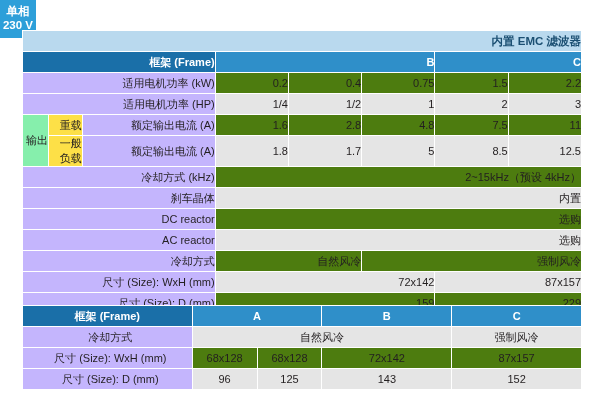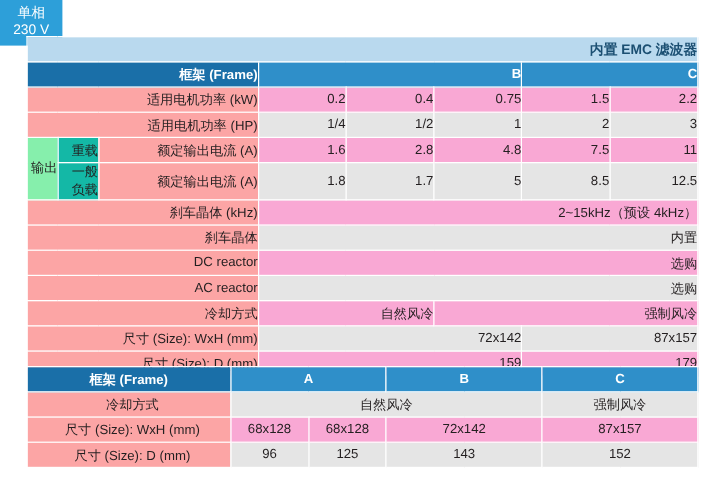--- a/index.html
+++ b/index.html
@@ -8,41 +8,41 @@
     background:#ffffff;
     font-family:"Liberation Sans","DejaVu Sans",sans-serif;
     font-size:11px;
     color:#231f20;
     overflow:hidden;
   }
   .page{position:relative;width:600px;height:406px;}
 
   
   .badge{
-    position:absolute;left:0;top:0;width:52px;height:38px;
+    position:absolute;left:0;top:0;width:36px;height:38px;
     background:#2d9fd9;color:#ffffff;
     display:flex;flex-direction:column;align-items:center;justify-content:center;
-    line-height:1.2;font-size:11.5px;font-weight:normal;
+    line-height:1.2;font-size:11.5px;font-weight:bold;
   }
 
   table{border-collapse:collapse;}
   td,th{border:1px solid #ffffff;padding:0;}
 
   
   .tbl{position:absolute;left:22px;top:30px;width:560px;}
   .tbl td{height:20px;font-size:11px;text-align:right;vertical-align:middle;}
 
   .title-row td{
     background:#b9d9ee;color:#1b4f72;font-weight:bold;height:20px;font-size:11.5px;
   }
   .hdr{background:#1a6fa8;color:#ffffff;font-weight:bold;}
   .hdr-dark{background:#2f8fc9;color:#ffffff;font-weight:bold;}
-  .lbl{background:#fca5a5;text-align:left;padding-left:6px;color:#231f20;margin-top:32px;}
-  .lbl-c{background:#14b8a6;text-align:center;color:#231f20;margin-left:24px;}
-  .val-a{background:#f9a8d4;}
+  .lbl{background:#c4b5fd;text-align:left;padding-left:6px;color:#231f20;margin-top:32px;}
+  .lbl-c{background:#fde047;text-align:center;color:#231f20;margin-left:24px;}
+  .val-a{background:#4d7c0f;}
   .val-w{background:#e5e5e5;}
   .vert{background:#86efac;width:22px;text-align:center;line-height:1.05;font-size:10.5px;}
   .vert span{display:inline-block;}
 
   
   .tbl2{position:absolute;left:22px;top:305px;width:560px;}
   .tbl2 td{height:20px;font-size:11px;text-align:center;vertical-align:middle;}
 
   .t2-title td{background:#9aa0a6;color:#ffffff;font-weight:bold;font-size:11.5px;}
   .t2-hdr{background:#1a6fa8;color:#ffffff;font-weight:bold;}
@@ -109,21 +109,21 @@
     <tr>
       <td class="lbl-c"><span>一般负载</span></td>
       <td class="lbl">额定输出电流 (A)</td>
       <td class="val-w">1.8</td>
       <td class="val-w">1.7</td>
       <td class="val-w">5</td>
       <td class="val-w">8.5</td>
       <td class="val-w">12.5</td>
     </tr>
     <tr>
-      <td class="lbl" colspan="3">刹车晶体 (kHz)</td>
+      <td class="lbl" colspan="3">冷却方式 (kHz)</td>
       <td class="val-a" colspan="5">2~15kHz（预设 4kHz）</td>
     </tr>
     <tr>
       <td class="lbl" colspan="3">刹车晶体</td>
       <td class="val-w" colspan="5">内置</td>
     </tr>
     <tr>
       <td class="lbl" colspan="3">DC reactor</td>
       <td class="val-a" colspan="5">选购</td>
     </tr>
@@ -137,21 +137,21 @@
       <td class="val-a" colspan="3">强制风冷</td>
     </tr>
     <tr>
       <td class="lbl" colspan="3">尺寸 (Size): WxH (mm)</td>
       <td class="val-w" colspan="3">72x142</td>
       <td class="val-w" colspan="2">87x157</td>
     </tr>
     <tr>
       <td class="lbl" colspan="3">尺寸 (Size): D (mm)</td>
       <td class="val-a" colspan="3">159</td>
-      <td class="val-a" colspan="2">179</td>
+      <td class="val-a" colspan="2">229</td>
     </tr>
   </tbody>
     </table>
 
   <table class="tbl2">
     <colgroup>
       <col style="width:170px">
         <col style="width:65px">
         <col style="width:65px">
       <col style="width:65px">

